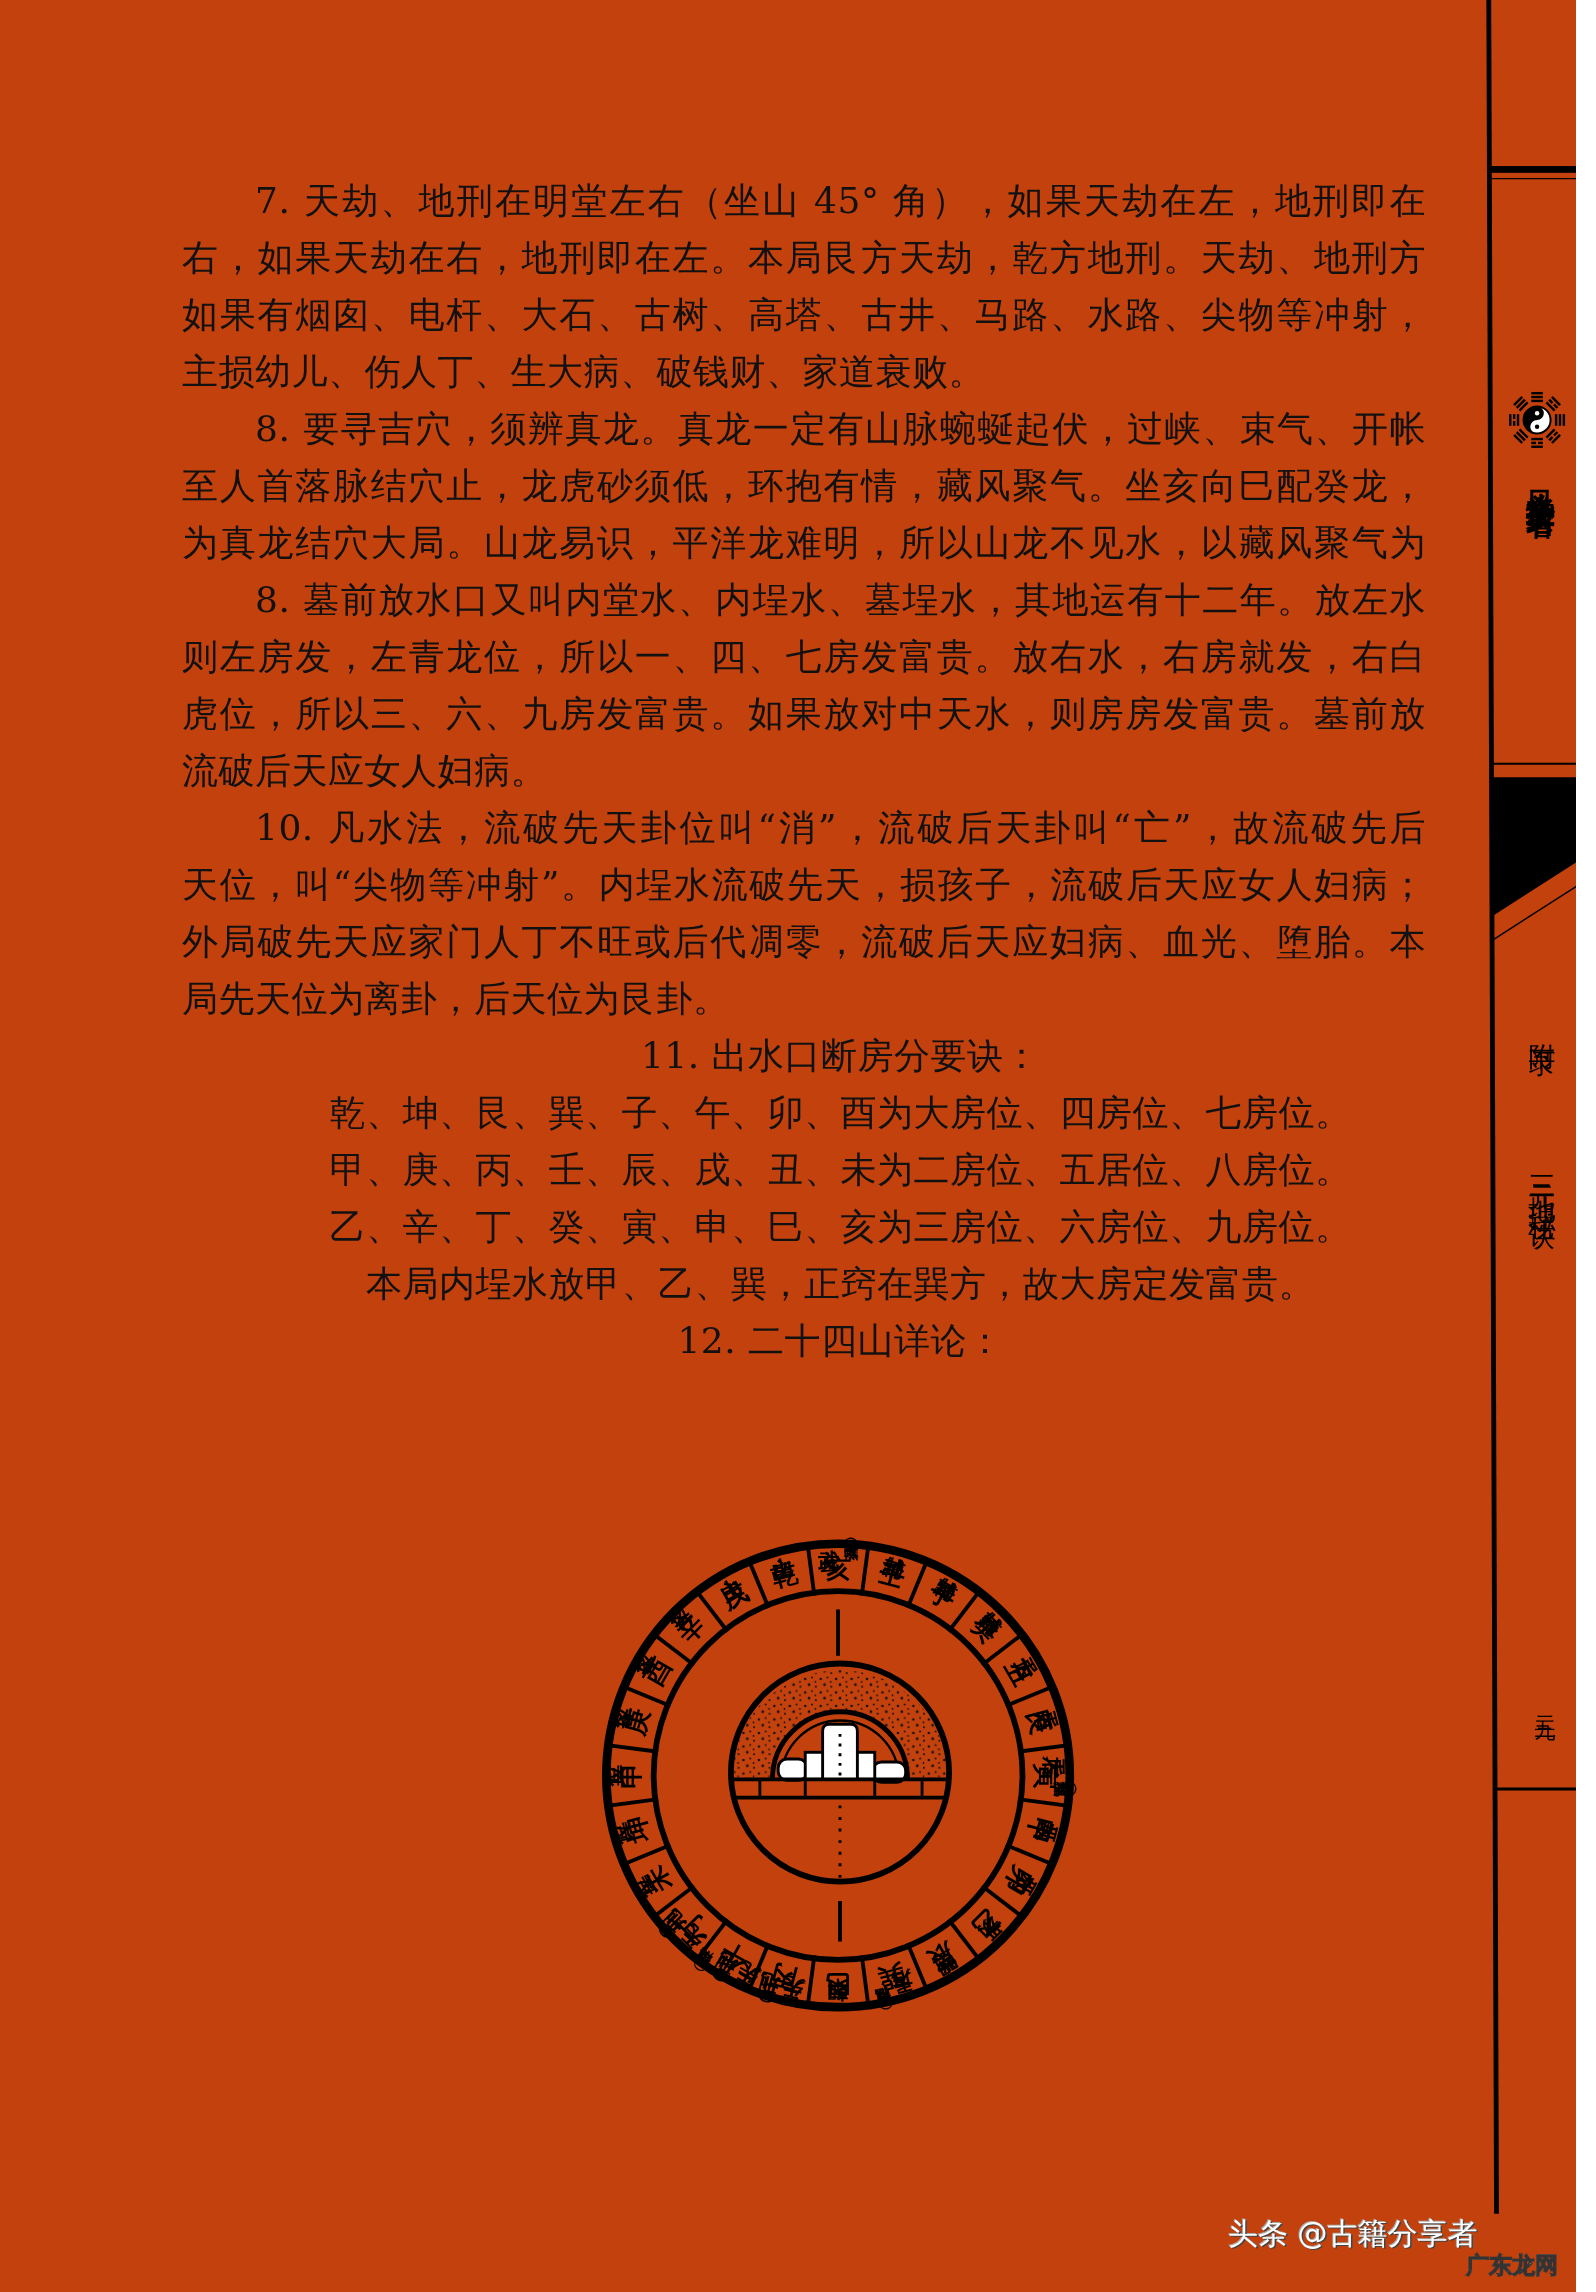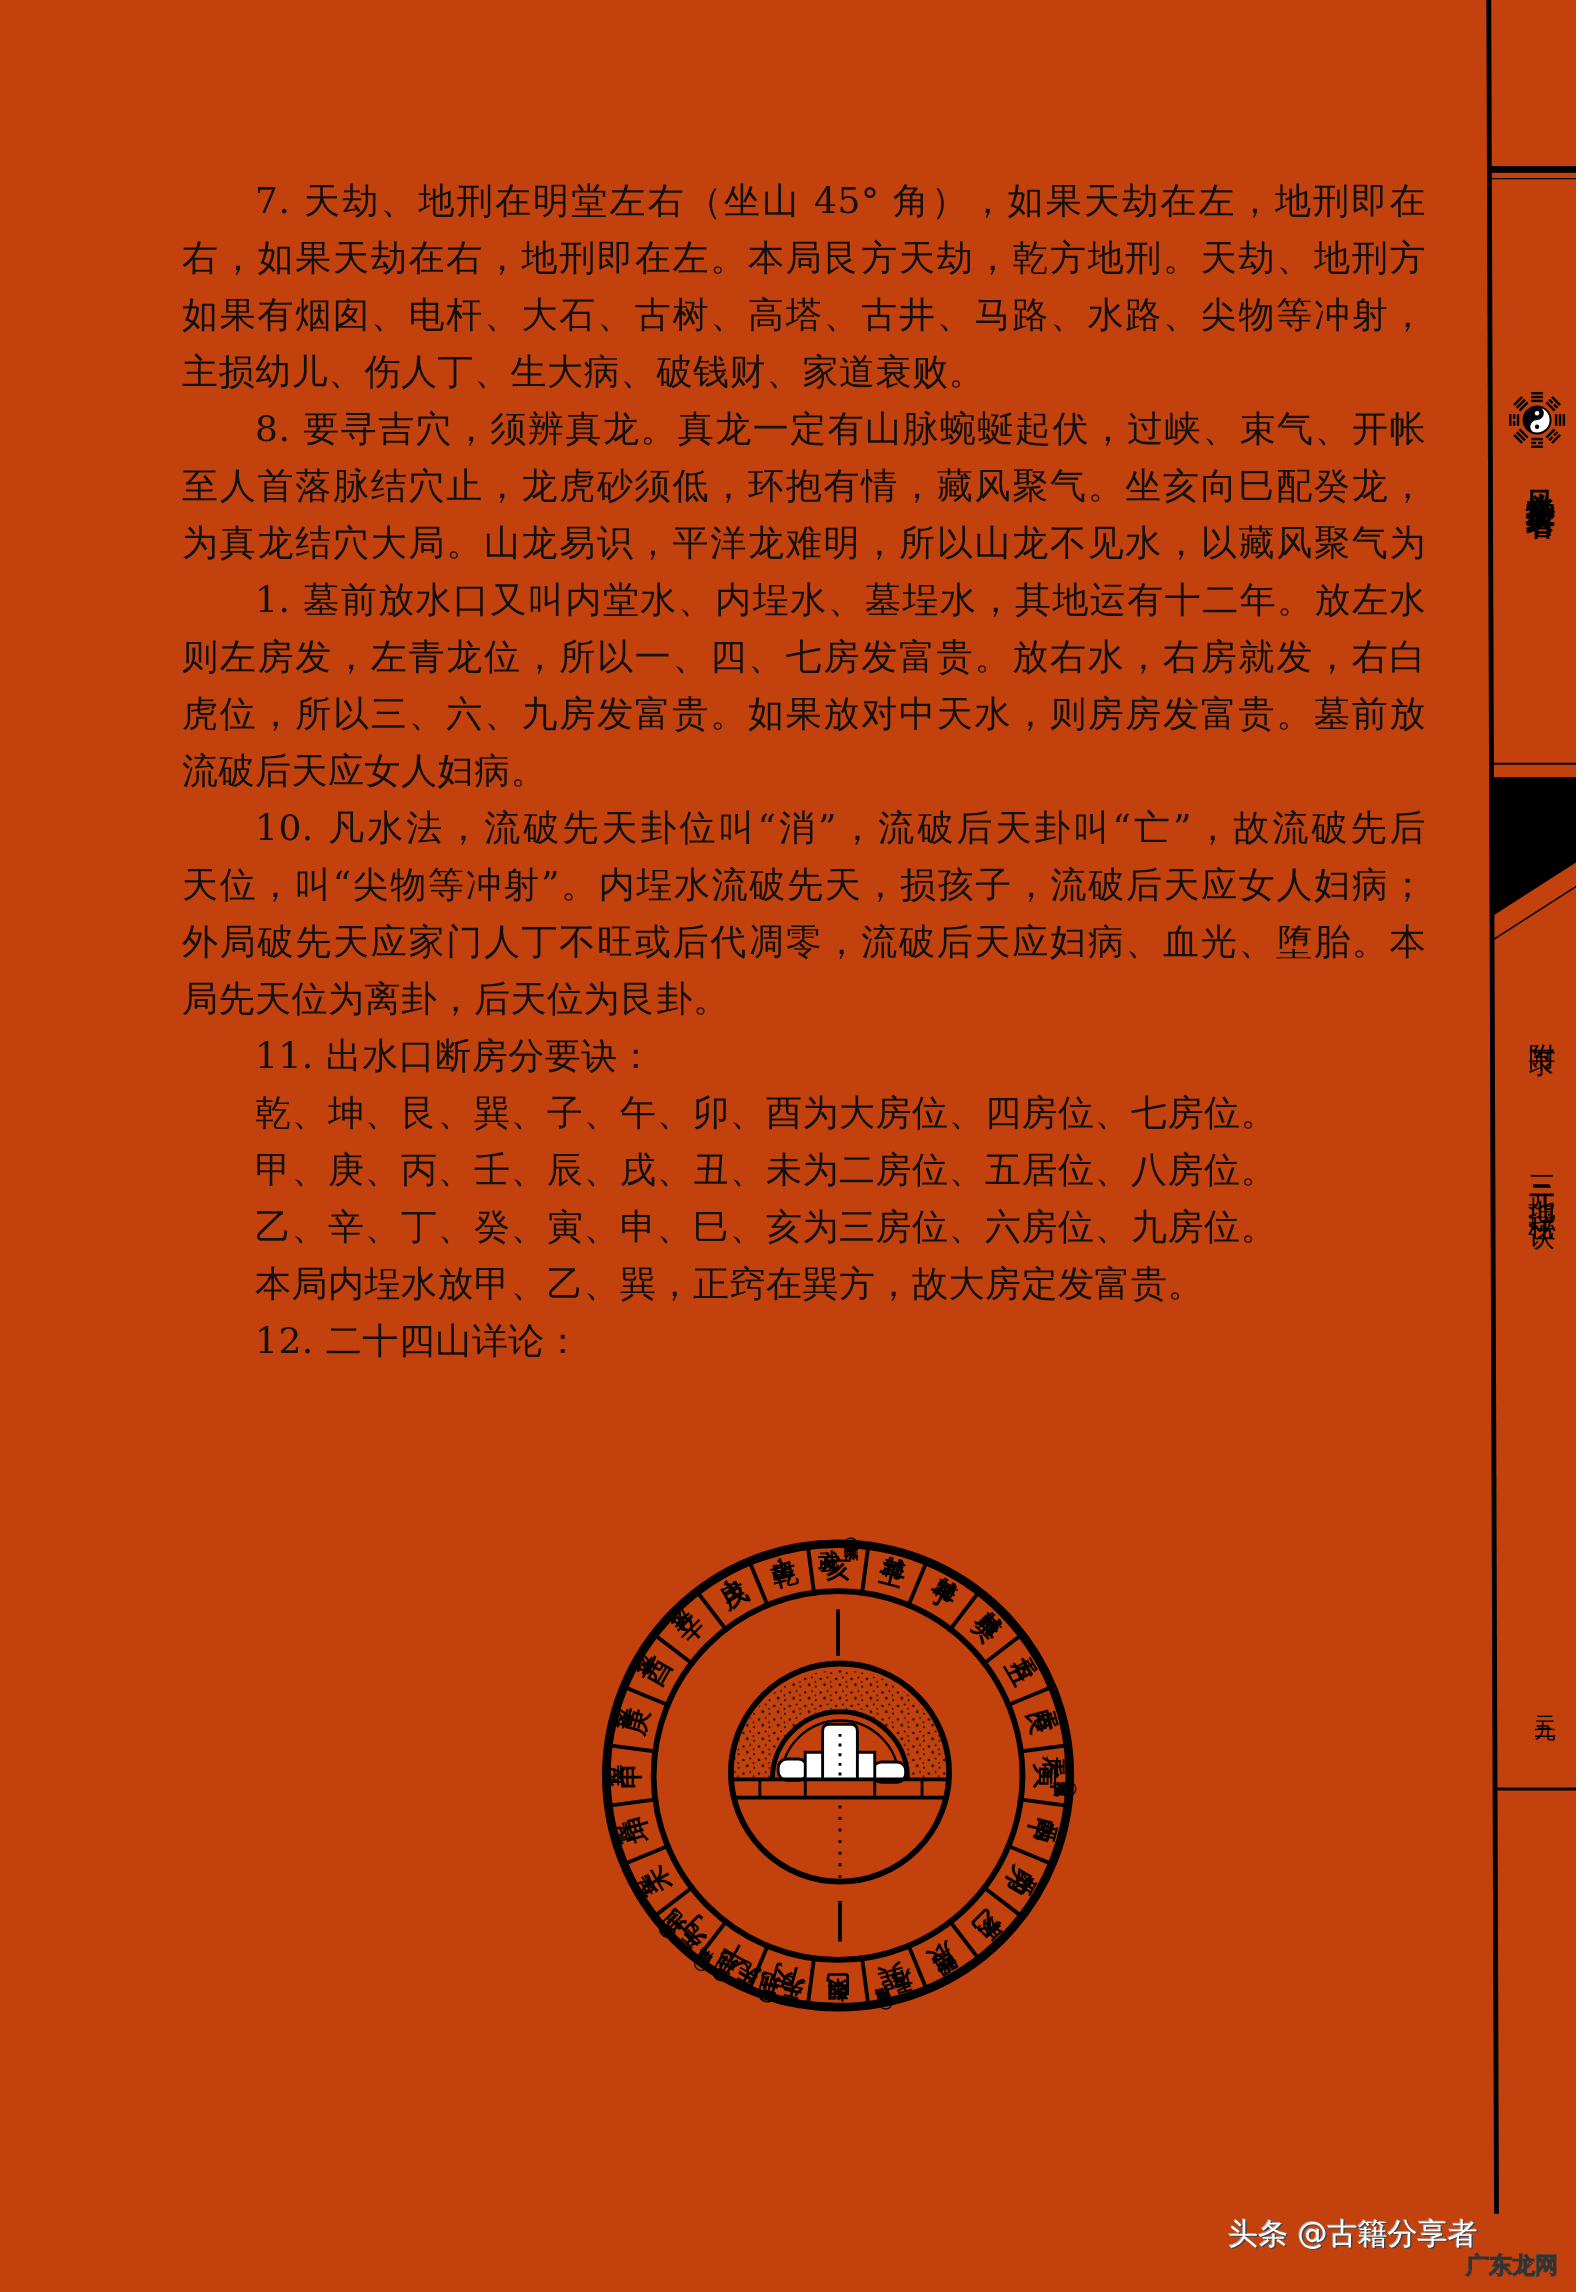--- a/index.html
+++ b/index.html
@@ -3,21 +3,21 @@
 <meta charset="utf-8">
 <style>
   html,body{margin:0;padding:0;background:#fff;}
   .page{position:relative;width:1576px;height:2292px;overflow:hidden;background:#c2410c;color:#111;
         font-family:"DejaVu Serif","Liberation Serif",serif;}
   svg.art{position:absolute;left:0;top:0;width:1596px;height:2292px;}
 
   
   .body{position:absolute;left:182px;top:172px;width:1244px;font-size:36px;line-height:57px;}
   .ln{height:57px;white-space:nowrap;text-align:left;letter-spacing:0.5px;}
-  .ln.ind{padding-left:73px;}
+  .ln.ind{padding-left:73px;text-align:center;}
   .ln.j{text-align:justify;text-align-last:justify;}
 
   
   .vt{position:absolute;writing-mode:vertical-rl;white-space:nowrap;color:#000;}
   .series{left:1526px;top:466px;font-size:29px;line-height:29px;font-weight:bold;letter-spacing:3.4px;
           font-family:"DejaVu Sans","Liberation Sans",sans-serif;}
   .appendix{left:1529px;top:1022px;font-size:27px;line-height:27px;letter-spacing:7.7px;}
   .chapter{left:1529px;top:1154px;font-size:27px;line-height:27px;letter-spacing:9.7px;}
   .pagenum{left:1534px;top:1701px;font-size:21px;line-height:21px;letter-spacing:1.9px;}
 
@@ -149,21 +149,21 @@
       <div class="ln j">右，如果天劫在右，地刑即在左。本局艮方天劫，乾方地刑。天劫、地刑方</div>
       <div class="ln j">如果有烟囱、电杆、大石、古树、高塔、古井、马路、水路、尖物等冲射，</div>
       <div class="ln">主损幼儿、伤人丁、生大病、破钱财、家道衰败。</div>
     </div>
     <div>
       <div class="ln ind j">8. 要寻吉穴，须辨真龙。真龙一定有山脉蜿蜒起伏，过峡、束气、开帐</div>
       <div class="ln j">至人首落脉结穴止，龙虎砂须低，环抱有情，藏风聚气。坐亥向巳配癸龙，</div>
       <div class="ln j">为真龙结穴大局。山龙易识，平洋龙难明，所以山龙不见水，以藏风聚气为</div>
     </div>
     <div>
-      <div class="ln ind j">1. 墓前放水口又叫内堂水、内埕水、墓埕水，其地运有十二年。放左水</div>
+      <div class="ln ind j">8. 墓前放水口又叫内堂水、内埕水、墓埕水，其地运有十二年。放左水</div>
       <div class="ln j">则左房发，左青龙位，所以一、四、七房发富贵。放右水，右房就发，右白</div>
       <div class="ln j">虎位，所以三、六、九房发富贵。如果放对中天水，则房房发富贵。墓前放</div>
       <div class="ln">流破后天应女人妇病。</div>
     </div>
     <div>
       <div class="ln ind j">10. 凡水法，流破先天卦位叫“消”，流破后天卦叫“亡”，故流破先后</div>
       <div class="ln j">天位，叫“尖物等冲射”。内埕水流破先天，损孩子，流破后天应女人妇病；</div>
       <div class="ln j">外局破先天应家门人丁不旺或后代凋零，流破后天应妇病、血光、堕胎。本</div>
       <div class="ln">局先天位为离卦，后天位为艮卦。</div>
     </div>

